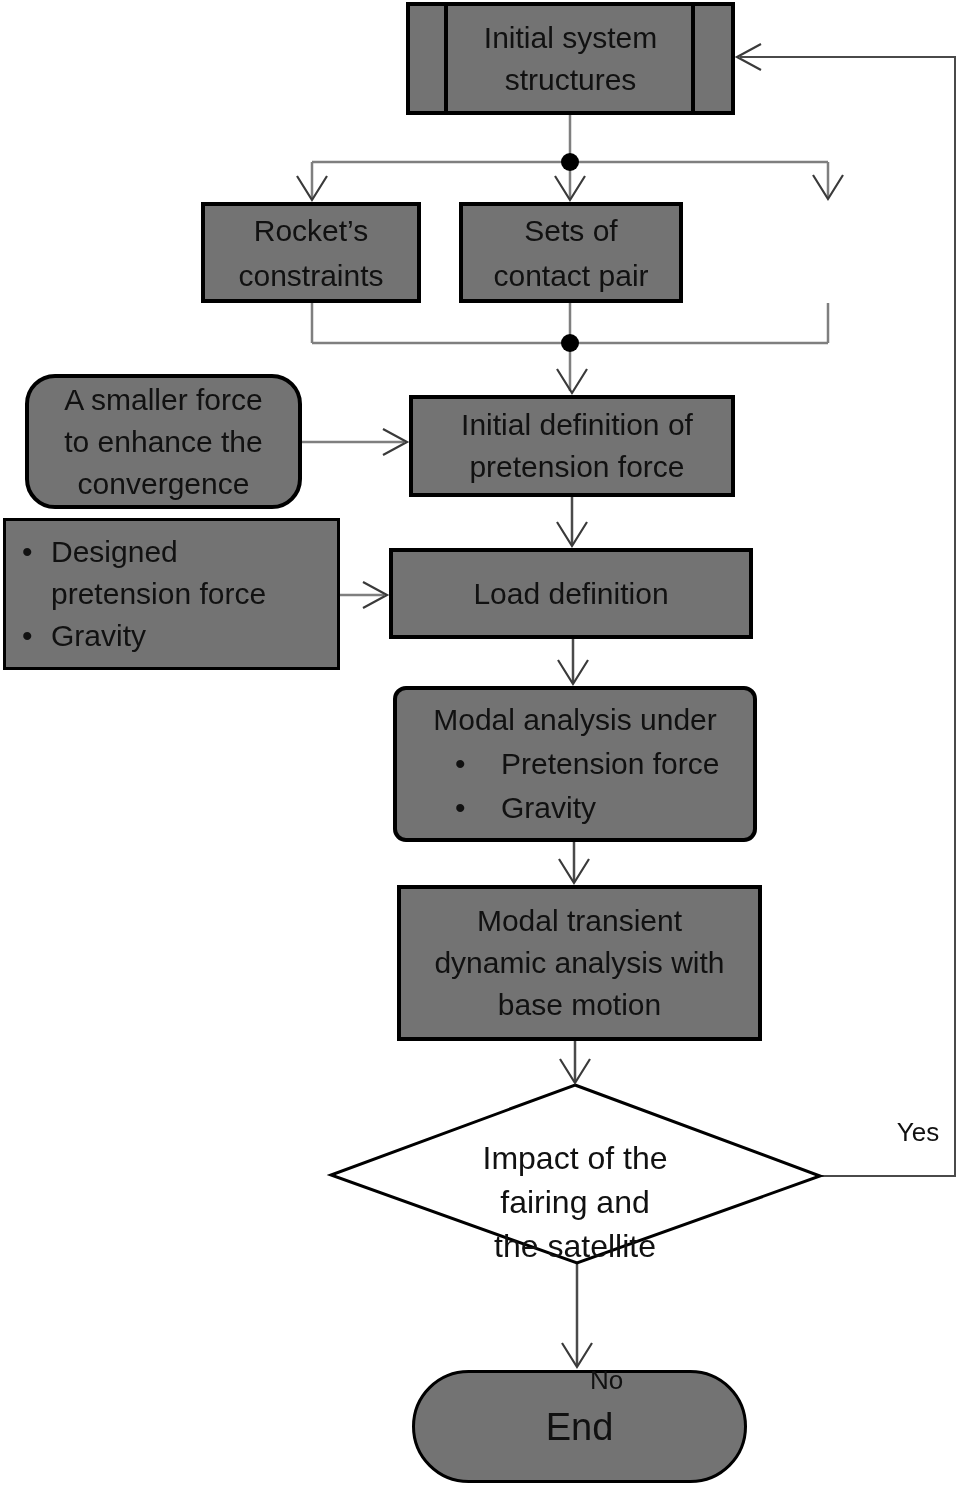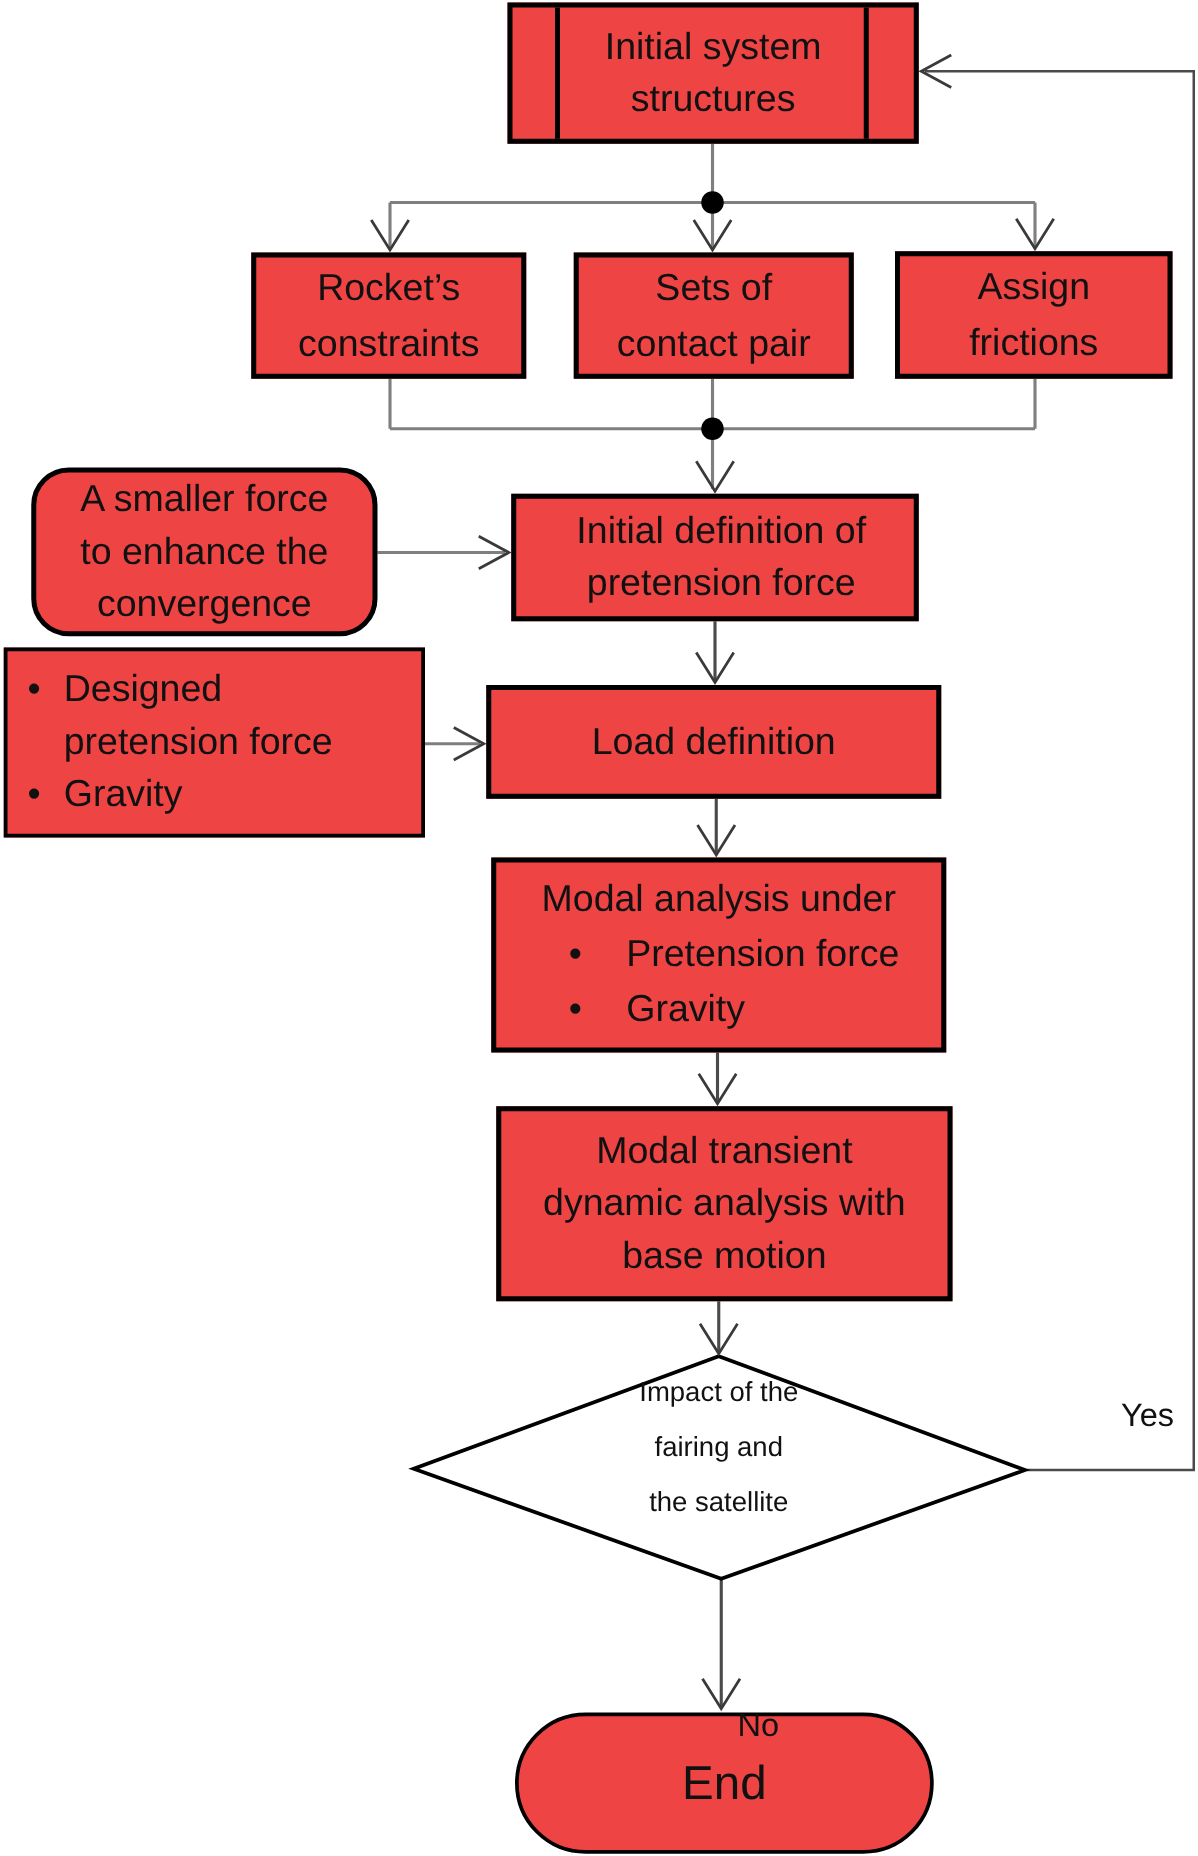--- a/index.html
+++ b/index.html
@@ -9,21 +9,21 @@
     height: 1485px;
     background: #ffffff;
     font-family: "Liberation Sans", "DejaVu Sans", sans-serif;
     color: #111111;
     overflow: hidden;
   }
   .stage svg.wires { position: absolute; left: 0; top: 0; }
   .node {
     position: absolute;
     box-sizing: border-box;
-    background: #ef4444;
+    background: #737373;
     border: 4px solid #000000;
     display: flex;
     flex-direction: column;
     align-items: center;
     justify-content: center;
     font-size: 30px;
     line-height: 42px;
     text-align: center;
   }
   .lbl { white-space: pre-line; }
@@ -46,23 +46,23 @@
   .bullet-glyph { flex: 0 0 45px; padding-left: 16px; box-sizing: border-box; }
   .modal-title { width: 100%; text-align: center; line-height: 44px; }
   .modal-row .bullet-glyph { flex: 0 0 46px; padding-left: 0; }
   .free-label {
     position: absolute;
     font-size: 26px;
     line-height: 40px;
   }
   .diamond-label {
     position: absolute;
-    left: 425px; top: 1092px; width: 300px;
+    left: 425px; top: 1136px; width: 300px;
     text-align: center;
-    font-size: 22px; line-height: 44px;
+    font-size: 32px; line-height: 44px;
     white-space: pre-line;
   }
 </style>
 </head>
 <body>
 
 <div class="stage">
 
   <svg class="wires" width="958" height="1485" viewBox="0 0 958 1485">
 
@@ -123,24 +123,20 @@
   <div class="node" style="left:459px; top:202px; width:224px; height:101px; line-height:45px;">
     <div class="lbl">Sets of
 contact pair</div>
   </div>
 
   <div class="node" style="left:201px; top:202px; width:220px; height:101px; line-height:45px;">
     <div class="lbl">Rocket’s
 constraints</div>
   </div>
 
-  <div class="node" style="left:716px; top:201px; width:222px; height:102px; line-height:45px;">
-    <div class="lbl">Assign
-frictions</div>
-  </div>
 
   <div class="node rounded" style="left:25px; top:374px; width:277px; height:135px;">
     <div class="lbl">A smaller force
 to enhance the
 convergence</div>
   </div>
 
   <div class="node" style="left:409px; top:395px; width:326px; height:102px;padding-left:10px;">
     <div class="lbl">Initial definition of
 pretension force</div>
@@ -155,21 +151,21 @@
     <div class="bullet-row">
       <span class="bullet-glyph">•</span>
       <span class="lbl" style="text-align:left;">Gravity</span>
     </div>
   </div>
 
   <div class="node" style="left:389px; top:548px; width:364px; height:91px;">
     <div class="lbl">Load definition</div>
   </div>
 
-  <div class="node" style="left:393px; top:686px; width:364px; height:156px; align-items:stretch; text-align:left; line-height:44px;">
+  <div class="node" style="left:393px; top:686px; width:364px; height:156px; align-items:stretch; text-align:left; line-height:44px;border-radius:13px;">
     <div class="modal-title">Modal analysis under</div>
     <div class="bullet-row modal-row" style="padding-left:58px;">
       <span class="bullet-glyph">•</span>
       <span>Pretension force</span>
     </div>
     <div class="bullet-row modal-row" style="padding-left:58px;">
       <span class="bullet-glyph">•</span>
       <span>Gravity</span>
     </div>
   </div>

